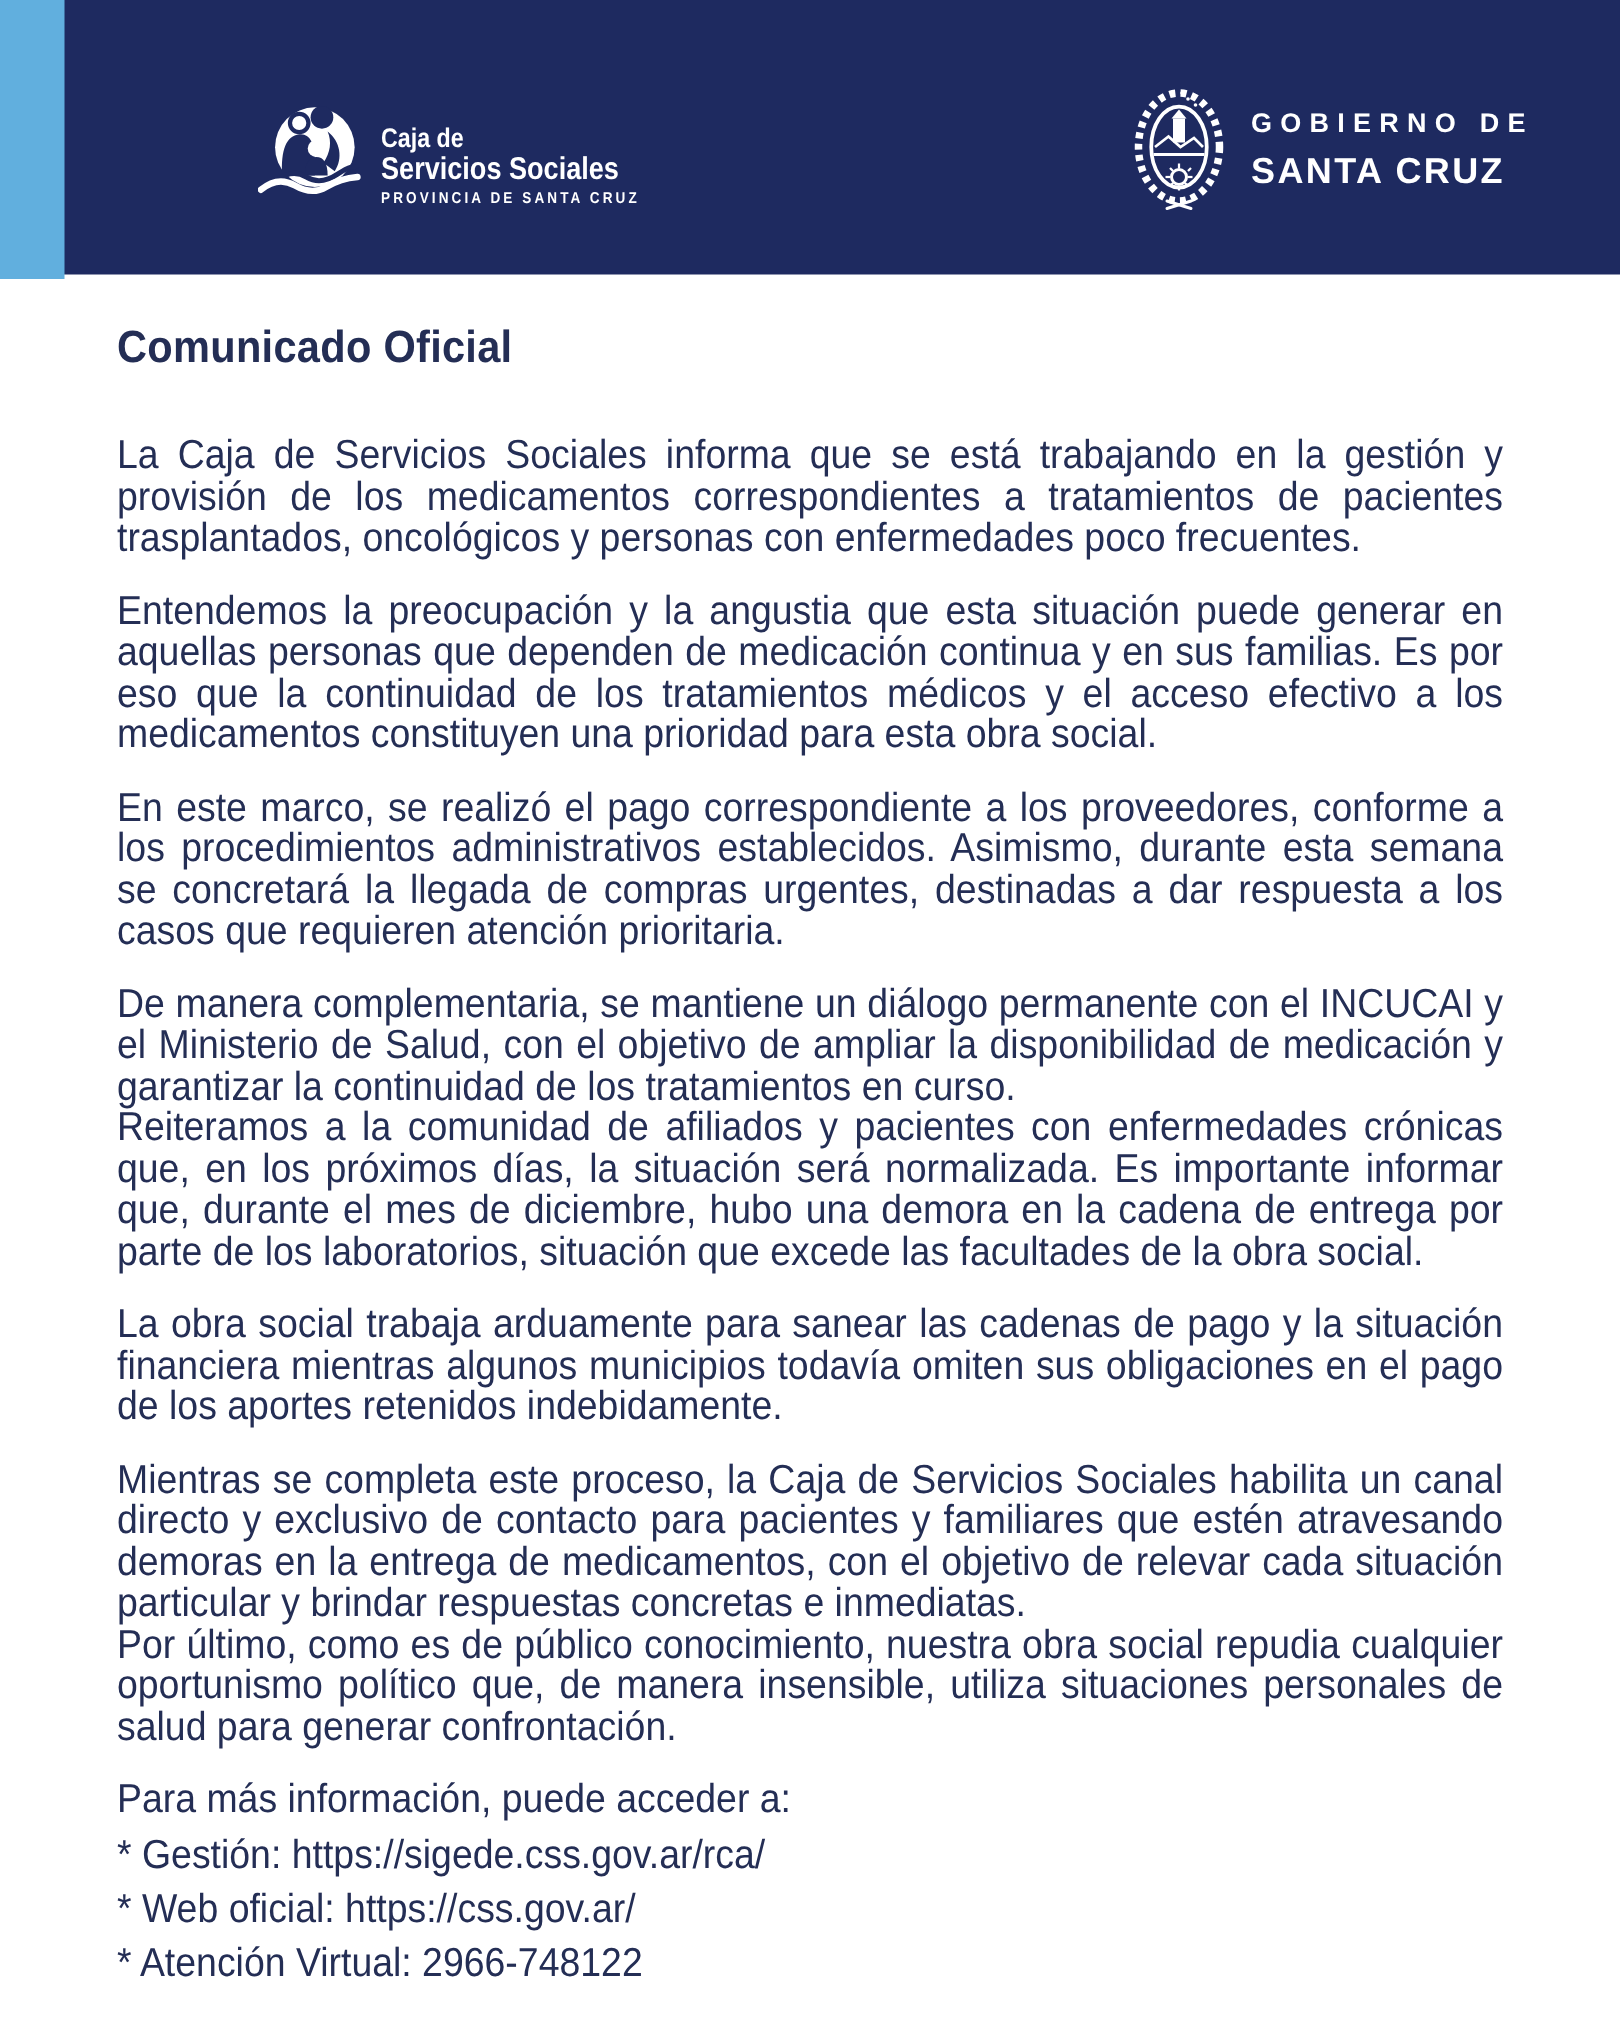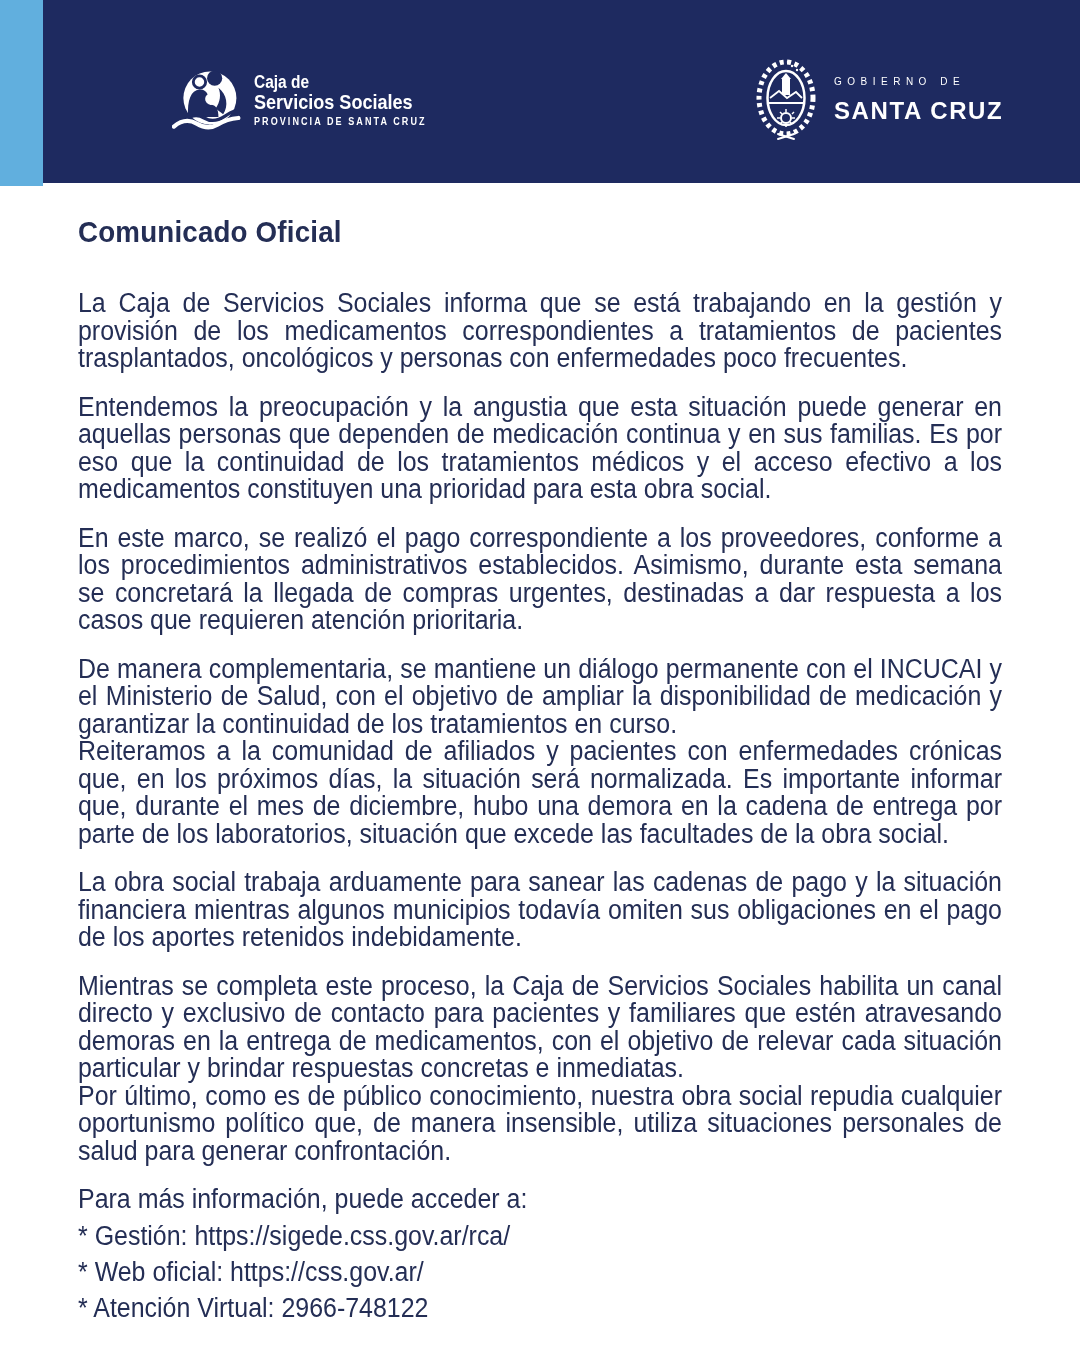--- a/index.html
+++ b/index.html
@@ -15,36 +15,36 @@
   .header{
     position:absolute;top:0;left:0;width:1080px;height:183px;
     background:#1e2a60;
   }
   .stripe{
     position:absolute;top:0;left:0;width:43px;height:186px;
     background:#61afde;z-index:3;
   }
   .logo-left{
     position:absolute;left:172px;top:62px;
-    display:flex;align-items:center;gap:10px;color:#ffffff;z-index:2;
+    display:flex;align-items:flex-end;gap:10px;color:#ffffff;z-index:2;
   }
   .logo-left-text{
     transform:scaleX(0.86);transform-origin:0 50%;
     line-height:1.05;white-space:nowrap;
   }
   .logo-l1{font-size:18px;font-weight:800;}
   .logo-l2{font-size:21px;font-weight:800;}
   .logo-l3{font-size:10.5px;font-weight:600;letter-spacing:2.4px;margin-top:3px;}
 
   .logo-right{
     position:absolute;left:754px;top:56px;
     display:flex;align-items:center;gap:16px;color:#ffffff;z-index:2;
   }
   .logo-right-text{line-height:1.0;white-space:nowrap;}
-  .logo-r1{font-size:10px;font-weight:400;letter-spacing:5.5px;}
+  .logo-r1{font-size:18px;font-weight:700;letter-spacing:5.5px;}
   .logo-r2{font-size:24px;font-weight:800;letter-spacing:1.6px;margin-top:12px;}
 
   
   .doc{
     position:absolute;left:78px;top:216px;width:924px;color:#242e55;
   }
   .scale{
     width:1000px;
     transform:scaleX(0.924);
     transform-origin:0 0;

